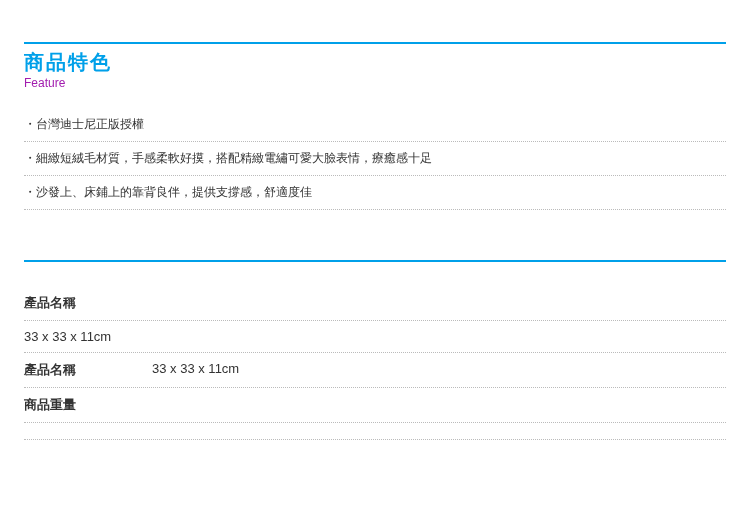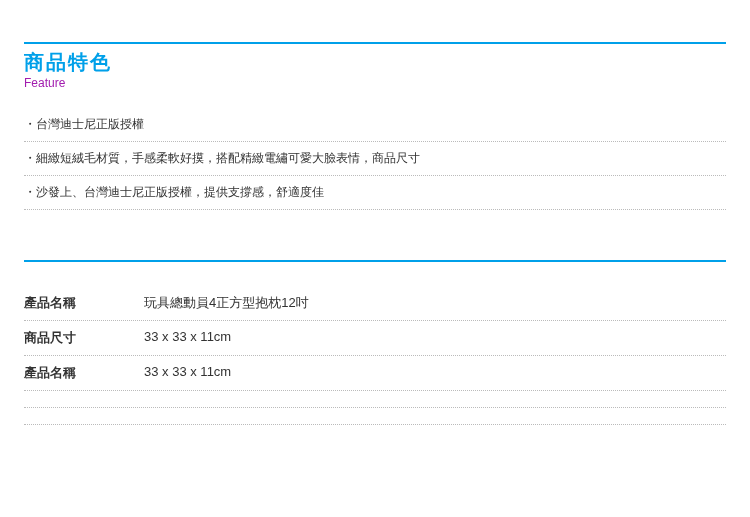--- a/index.html
+++ b/index.html
@@ -38,20 +38,21 @@
     color: #333;
   }
   .spec-table {
     margin: 0 24px 20px 24px;
   }
   .spec-row {
     display: flex;
     border-bottom: 1px dotted #bbb;
     padding: 8px 0;
     font-size: 13px;
+    gap: 8px;
   }
   .spec-label {
     width: 120px;
     flex-shrink: 0;
     font-weight: bold;
     color: #333;
   }
   .spec-value {
     flex: 1;
     color: #333;
@@ -65,45 +66,44 @@
 <div class="block1">
   <div class="section-heading">
     <div class="zh">商品特色</div>
     <div class="en">Feature</div>
   </div>
   <div class="feature-list">
     <div class="item">
       <span>・</span><span>台灣迪士尼正版授權</span>
     </div>
     <div class="item">
-      <span>・</span><span>細緻短絨毛材質，手感柔軟好摸，搭配精緻電繡可愛大臉表情，商品尺寸</span>
+      <span>・</span><span>細緻短絨毛材質，手感柔軟好摸，搭配精緻電繡可愛大臉表情，療癒感十足</span>
     </div>
     <div class="item">
-      <span>・</span><span>沙發上、台灣迪士尼正版授權，提供支撐感，舒適度佳</span>
+      <span>・</span><span>沙發上、床鋪上的靠背良伴，提供支撐感，舒適度佳</span>
     </div>
   </div>
 </div>
 
 <div class="block2">
   <div class="section-heading">
   </div>
   <div class="spec-table">
     <div class="spec-row">
       <div class="spec-label">產品名稱</div>
-      <div class="spec-value">玩具總動員4正方型抱枕12吋</div>
     </div>
     <div class="spec-row">
-      <div class="spec-label">商品尺寸</div>
       <div class="spec-value">33 x 33 x 11cm</div>
     </div>
     <div class="spec-row">
       <div class="spec-label">產品名稱</div>
       <div class="spec-value">33 x 33 x 11cm</div>
     </div>
     <div class="spec-row">
+      <div class="spec-label">商品重量</div>
     </div>
     <div class="spec-row">
       
       
     </div>
 
   </div>
 </div>
 
 </body></html>

